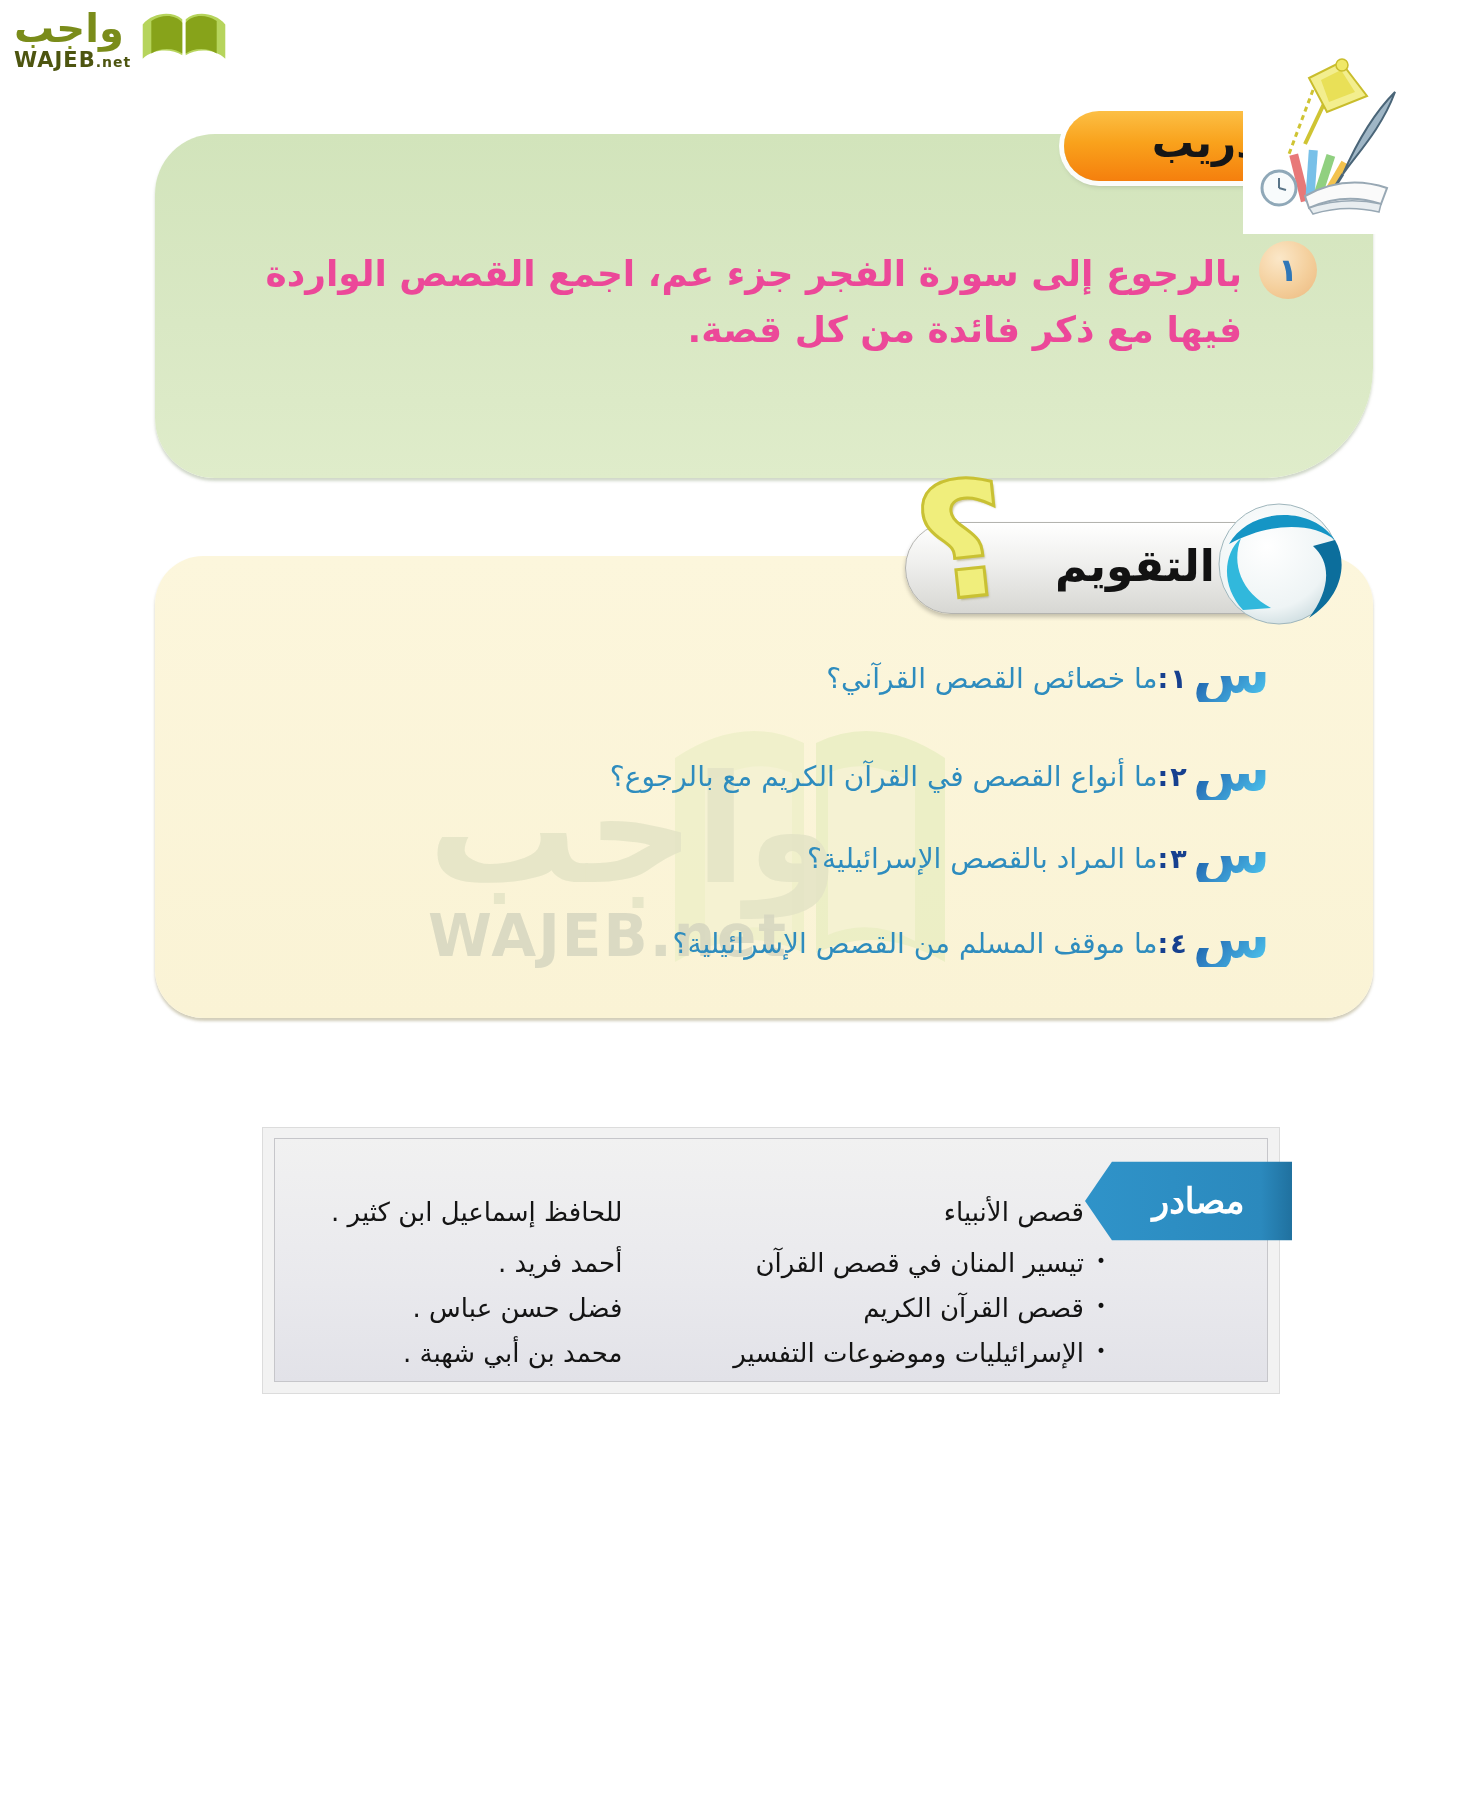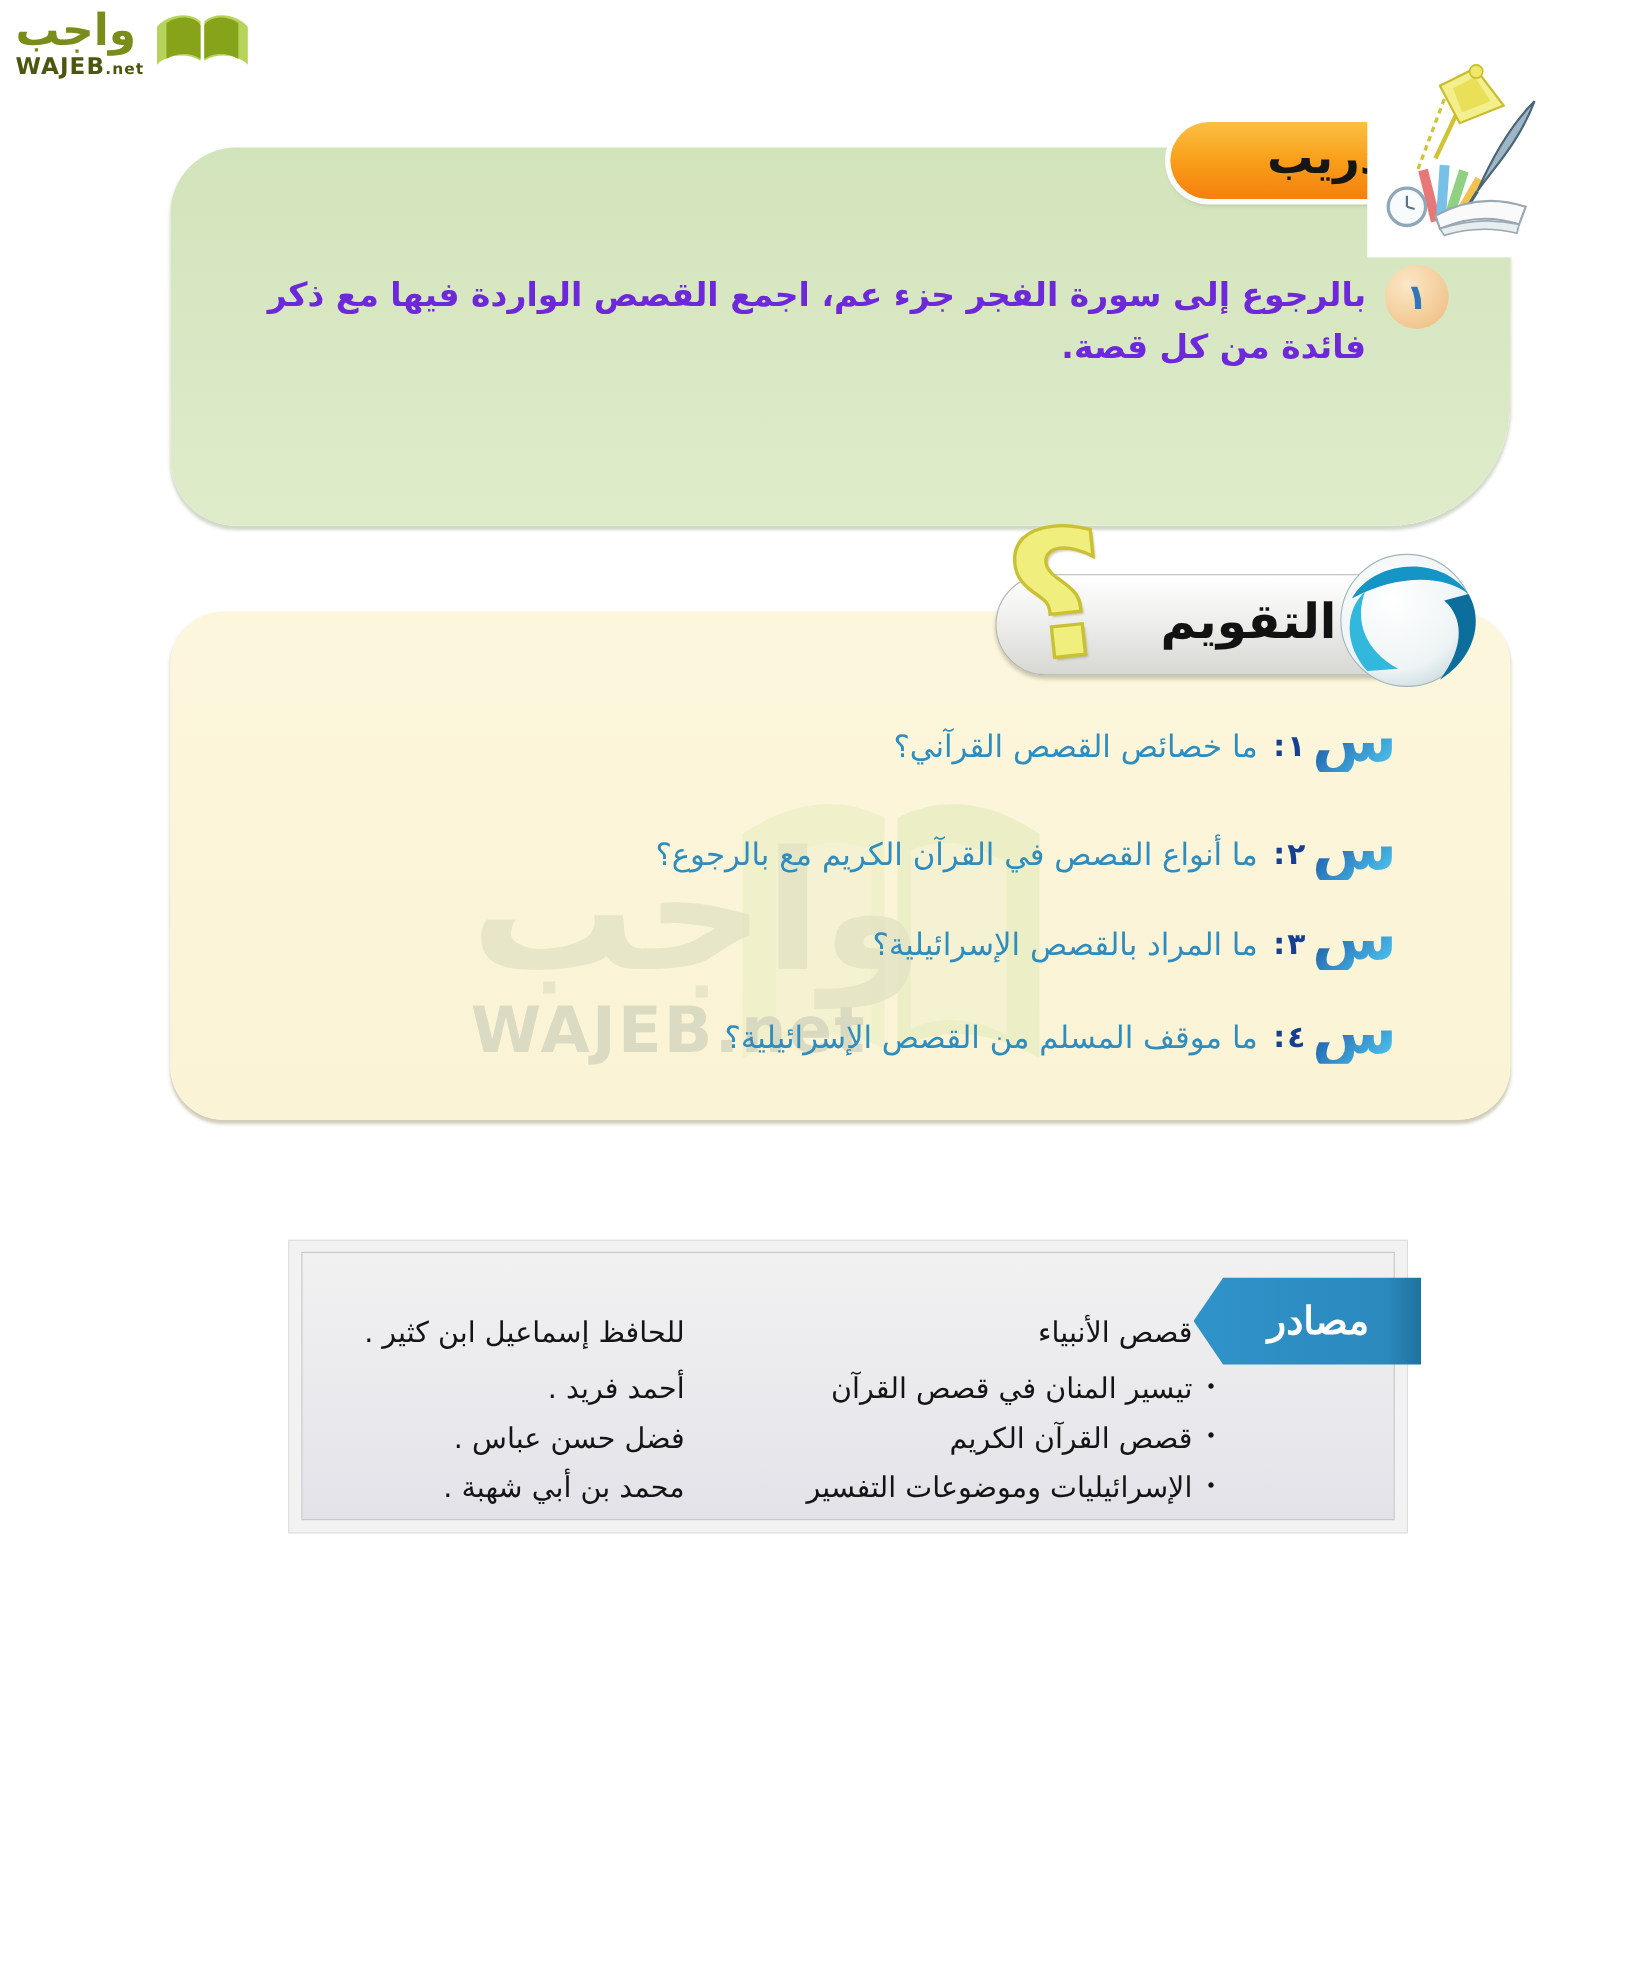--- a/index.html
+++ b/index.html
@@ -22,21 +22,21 @@
      background:linear-gradient(180deg,#fcbf45 0%,#f9a21c 45%,#f57f0d 100%);
      box-shadow:0 0 0 5px rgba(255,255,255,.95),0 4px 6px rgba(0,0,0,.25);
      display:flex;align-items:center;justify-content:center;z-index:5;}
   .banner span{font-size:42px;font-weight:700;color:#161616;line-height:1;transform:translateY(-3px);}
   .illus-box{left:1243px;top:56px;width:182px;height:178px;background:#ffffff;z-index:6;}
   .ex-circle{left:1259px;top:241px;width:58px;height:58px;border-radius:50%;
      background:radial-gradient(circle at 35% 30%,#fbe7c8 0%,#f4cf9c 55%,#ecb87e 100%);
      display:flex;align-items:center;justify-content:center;z-index:4;}
   .ex-circle span{font-size:32px;font-weight:700;color:#2f77b8;}
   .ex-text{left:200px;right:240px;top:246px;direction:rtl;text-align:right;
-     font-size:30px;font-weight:700;color:#6d28d9;line-height:1.55;z-index:4;}
+     font-size:36px;font-weight:700;color:#ec4899;line-height:1.55;z-index:4;}
 
   
   .eval-bar{left:905px;top:522px;width:392px;height:90px;border-radius:46px;
      background:linear-gradient(180deg,#ffffff 0%,#efefed 45%,#d7d7d3 100%);
      border:1px solid #b3b3af;box-shadow:0 3px 4px rgba(0,0,0,.22);z-index:5;}
   .eval-label{left:1030px;top:540px;width:210px;text-align:center;
      font-size:44px;font-weight:700;color:#121212;z-index:7;}
   .qmark{left:915px;top:462px;font-size:160px;line-height:1;z-index:6;
      color:#f0ee7c;-webkit-text-stroke:3px #c9c133;
      text-shadow:2px 3px 2px rgba(120,110,20,.35), -1px -1px 0 #fffccf;
@@ -47,21 +47,21 @@
   .cream-box{left:155px;top:556px;width:1218px;height:462px;border-radius:48px;
      background:linear-gradient(180deg,#fcf6dc 0%,#faf3d5 100%);
      box-shadow:0 3px 3px rgba(140,130,80,.4);}
   .q-row{right:212px;height:66px;display:flex;align-items:center;direction:rtl;z-index:4;}
   .q-seen{font-size:56px;font-weight:700;line-height:1;
      background:linear-gradient(135deg,#0a4a9a 10%,#2e7ec0 45%,#4cc2ec 90%);
      -webkit-background-clip:text;background-clip:text;color:transparent;
      transform:translateY(-4px);}
   .q-num{font-size:27px;font-weight:700;color:#16408f;margin:0 6px 0 2px;}
   .q-colon{font-size:27px;font-weight:700;color:#16408f;}
-  .q-text{font-size:28px;color:#2e8cbe;margin-right:14px;}
+  .q-text{font-size:28px;color:#2e8cbe;}
 
   
   .wm{z-index:2;pointer-events:none;}
   .wm-ar{left:428px;top:755px;font-size:150px;font-weight:700;color:#e4e4c6;line-height:1;opacity:.85;}
   .wm-en{left:428px;top:902px;font-size:58px;font-weight:700;color:#d6d6c0;letter-spacing:2px;opacity:.85;}
   .wm-book{left:660px;top:695px;width:300px;height:300px;opacity:.8;}
 
   
   .src-outer{left:262px;top:1127px;width:1016px;height:265px;background:#f2f2f2;
      border:1px solid #dcdcdc;}

